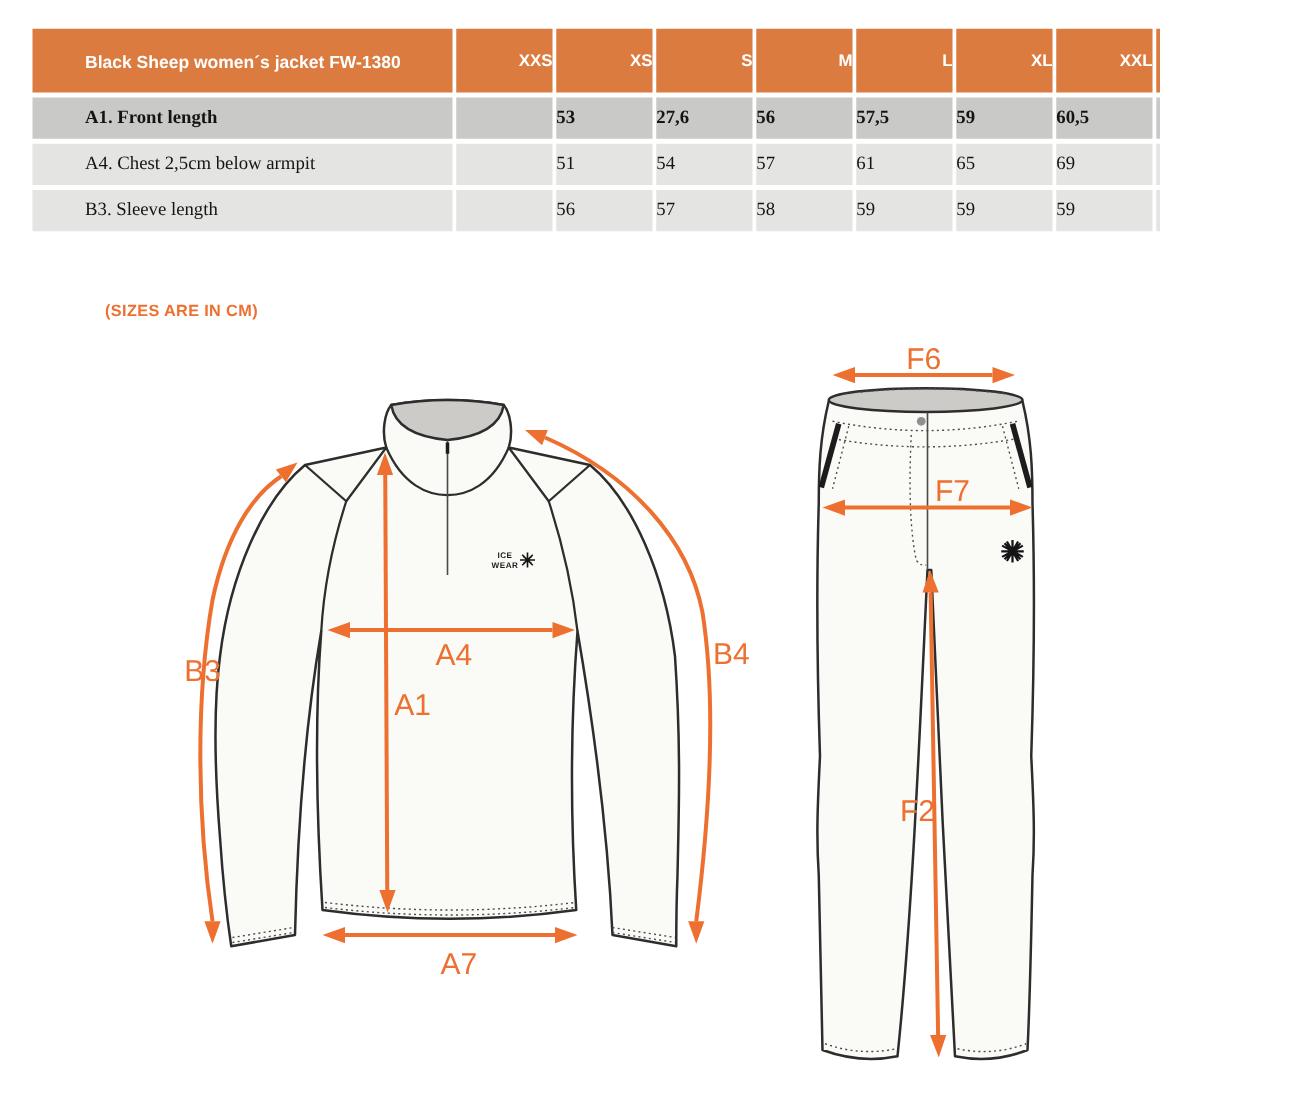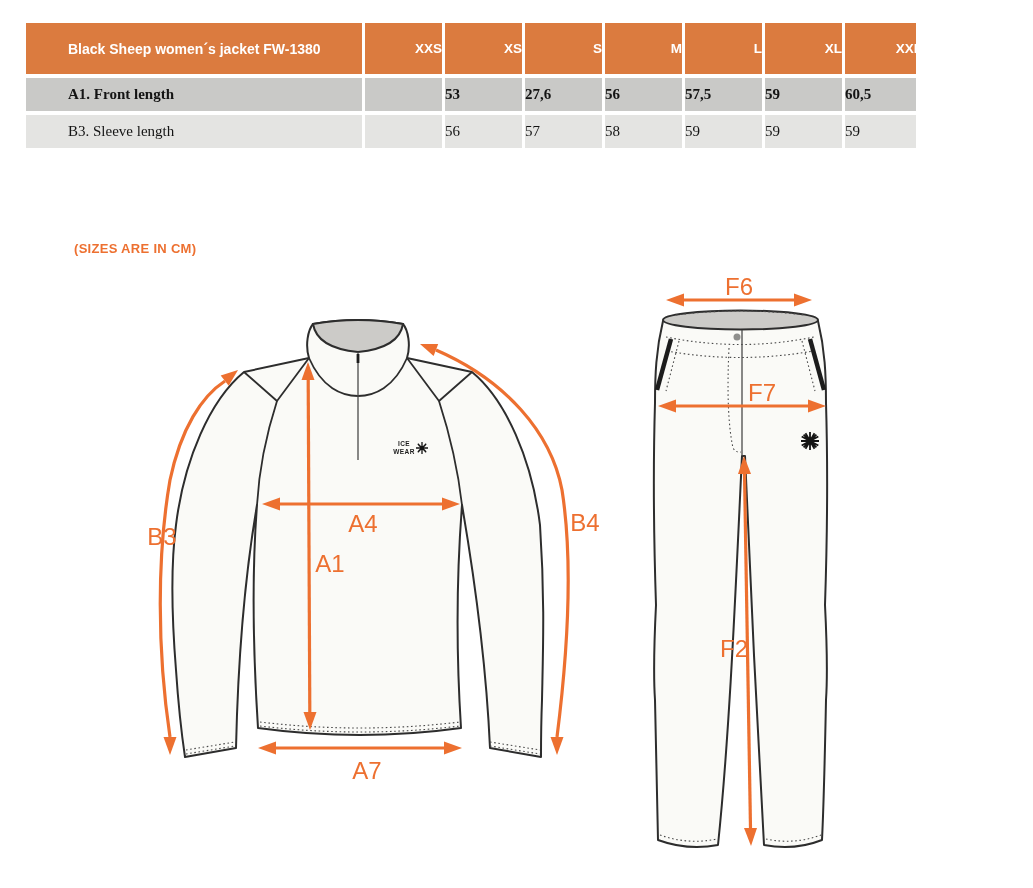--- a/index.html
+++ b/index.html
@@ -3,21 +3,21 @@
 <meta charset="utf-8">
 <style>
   :root{
     --orange-header:#DB7B3F;
     --orange-accent:#ED7030;
     --row-dark:#C9C9C7;
     --row-light:#E4E4E2;
   }
   html,body{margin:0;padding:0;background:#fff;}
   #page{position:relative;width:916px;height:888px;background:#fff;overflow:hidden;
-        font-family:"Liberation Sans",sans-serif;}
+        font-family:"Liberation Sans",sans-serif;padding-left:12px;}
 
   
   table.size-table{
     position:absolute;left:23px;top:19px;width:982px;
     border-collapse:separate;border-spacing:3px 4px;table-layout:fixed;
   }
   table.size-table th{
     background:var(--orange-header);color:#fff;
     font:bold 13.5px "Liberation Sans",sans-serif;
     height:51px;text-align:right;padding:0;overflow:hidden;white-space:nowrap;
@@ -25,21 +25,21 @@
   table.size-table th.title{text-align:left;padding-left:42px;font-size:14px;}
   table.size-table td{
     height:33px;text-align:left;padding:0;overflow:hidden;white-space:nowrap;
     font:15px "Liberation Serif",serif;color:#141414;
   }
   table.size-table tr.dark td{background:var(--row-dark);font-weight:bold;}
   table.size-table tr.light td{background:var(--row-light);}
   table.size-table td.label{text-align:left;padding-left:42px;}
 
   .sizes-note{
-    position:absolute;left:74px;top:241px;
+    position:absolute;left:84px;top:241px;
     font:bold 13px "Liberation Sans",sans-serif;letter-spacing:.3px;
     color:var(--orange-accent);
     text-align:center;
   }
 
   
   svg.diagram{position:absolute;left:0;top:270px;width:1033px;height:618px;}
   .outline{fill:#FAFAF7;stroke:#2d2d2d;stroke-width:2;stroke-linejoin:round;}
   .grayfill{fill:#CCCBC8;stroke:#2d2d2d;stroke-width:2;}
   .seam{fill:none;stroke:#2d2d2d;stroke-width:1.8;stroke-linejoin:round;}
@@ -85,20 +85,31 @@
     <tbody>
         <tr class="dark">
           <td class="label">A1. Front length</td>
           <td></td>
           <td>53</td>
           <td>27,6</td>
           <td>56</td>
           <td>57,5</td>
           <td>59</td>
           <td>60,5</td>
+          <td></td>
+        </tr>
+        <tr class="light">
+          <td class="label">A4. Chest 2,5cm below armpit</td>
+          <td></td>
+          <td>51</td>
+          <td>54</td>
+          <td>57</td>
+          <td>61</td>
+          <td>65</td>
+          <td>69</td>
           <td></td>
         </tr>
         <tr class="light">
           <td class="label">B3. Sleeve length</td>
           <td></td>
           <td>56</td>
           <td>57</td>
           <td>58</td>
           <td>59</td>
           <td>59</td>

